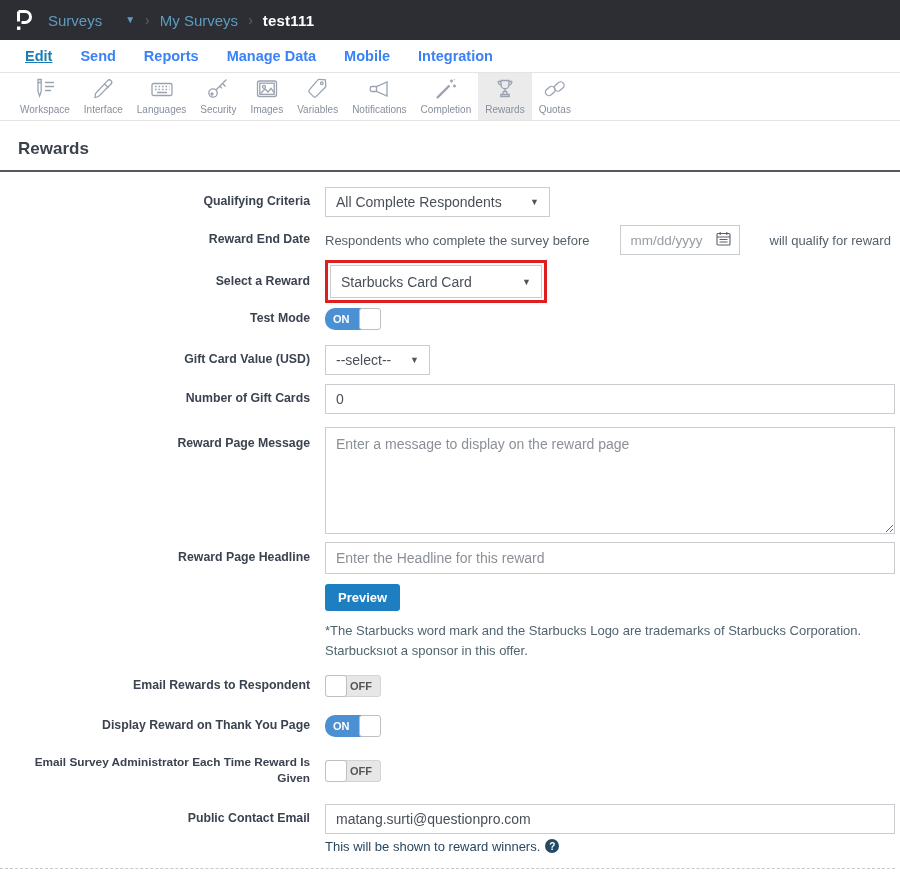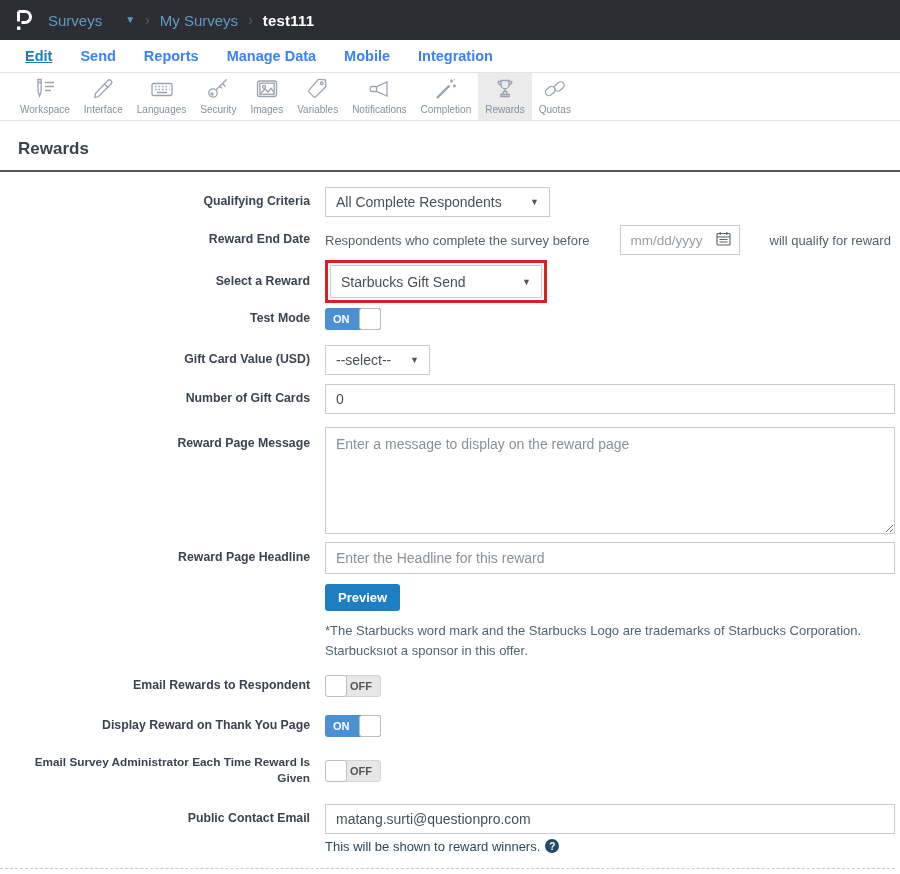--- a/index.html
+++ b/index.html
@@ -65,21 +65,21 @@
   .date-box{border:1px solid #c9cdd2;height:30px;width:120px;display:inline-flex;align-items:center;
             padding:0 8px;gap:6px;background:#fff;}
   .date-box input{border:none;outline:none;width:100%;font-size:13.5px;color:#4a4f57;font-family:inherit;}
   .date-box input::placeholder{color:#989da3;}
 
   .red-wrap{border:3px solid var(--highlight-red);padding:2px;display:inline-block;}
   .btn{background:var(--button-blue);color:#fff;font-weight:700;font-size:13px;border:none;
        padding:6px 13px;border-radius:3px;font-family:inherit;cursor:pointer;}
 
   .toggle{position:relative;width:56px;height:22px;border-radius:3px;cursor:pointer;flex-shrink:0;}
-  .toggle.on{background:var(--toggle-on-blue);}
+  .toggle.on{background:var(--toggle-on-blue);border-radius:10px;}
   .toggle.off{background:#e7e7e7;border:1px solid #d4d4d4;}
   .toggle .t-label{position:absolute;top:50%;transform:translateY(-50%);font-size:11px;font-weight:700;}
   .toggle.on .t-label{left:8px;color:#fff;}
   .toggle.off .t-label{right:8px;color:#555;}
   .toggle .knob{position:absolute;top:0;width:22px;height:22px;background:#fff;border:1px solid #bfbfbf;
                 border-radius:3px;}
   .toggle.on .knob{right:0;}
   .toggle.off .knob{left:-1px;top:-1px;}
 
   .note{font-size:13px;color:#51656f;line-height:1.55;margin:10px 5px 0 325px;}
@@ -251,21 +251,21 @@
       </span>
       <span class="inline-text">will qualify for reward</span>
     </div>
   </div>
 
   <div class="frow" style="margin-bottom:5px;">
     <div class="flabel">Select a Reward</div>
     <div class="fcontrol">
       <div class="red-wrap">
         <div class="select w-reward" style="height:33px;">
-          <span>Starbucks Gift Send</span>
+          <span>Starbucks Card Card</span>
           <span class="caret">▼</span>
         </div>
       </div>
     </div>
   </div>
 
   <div class="frow" style="margin-bottom:15px;">
     <div class="flabel">Test Mode</div>
     <div class="fcontrol">
       <div class="toggle on">

